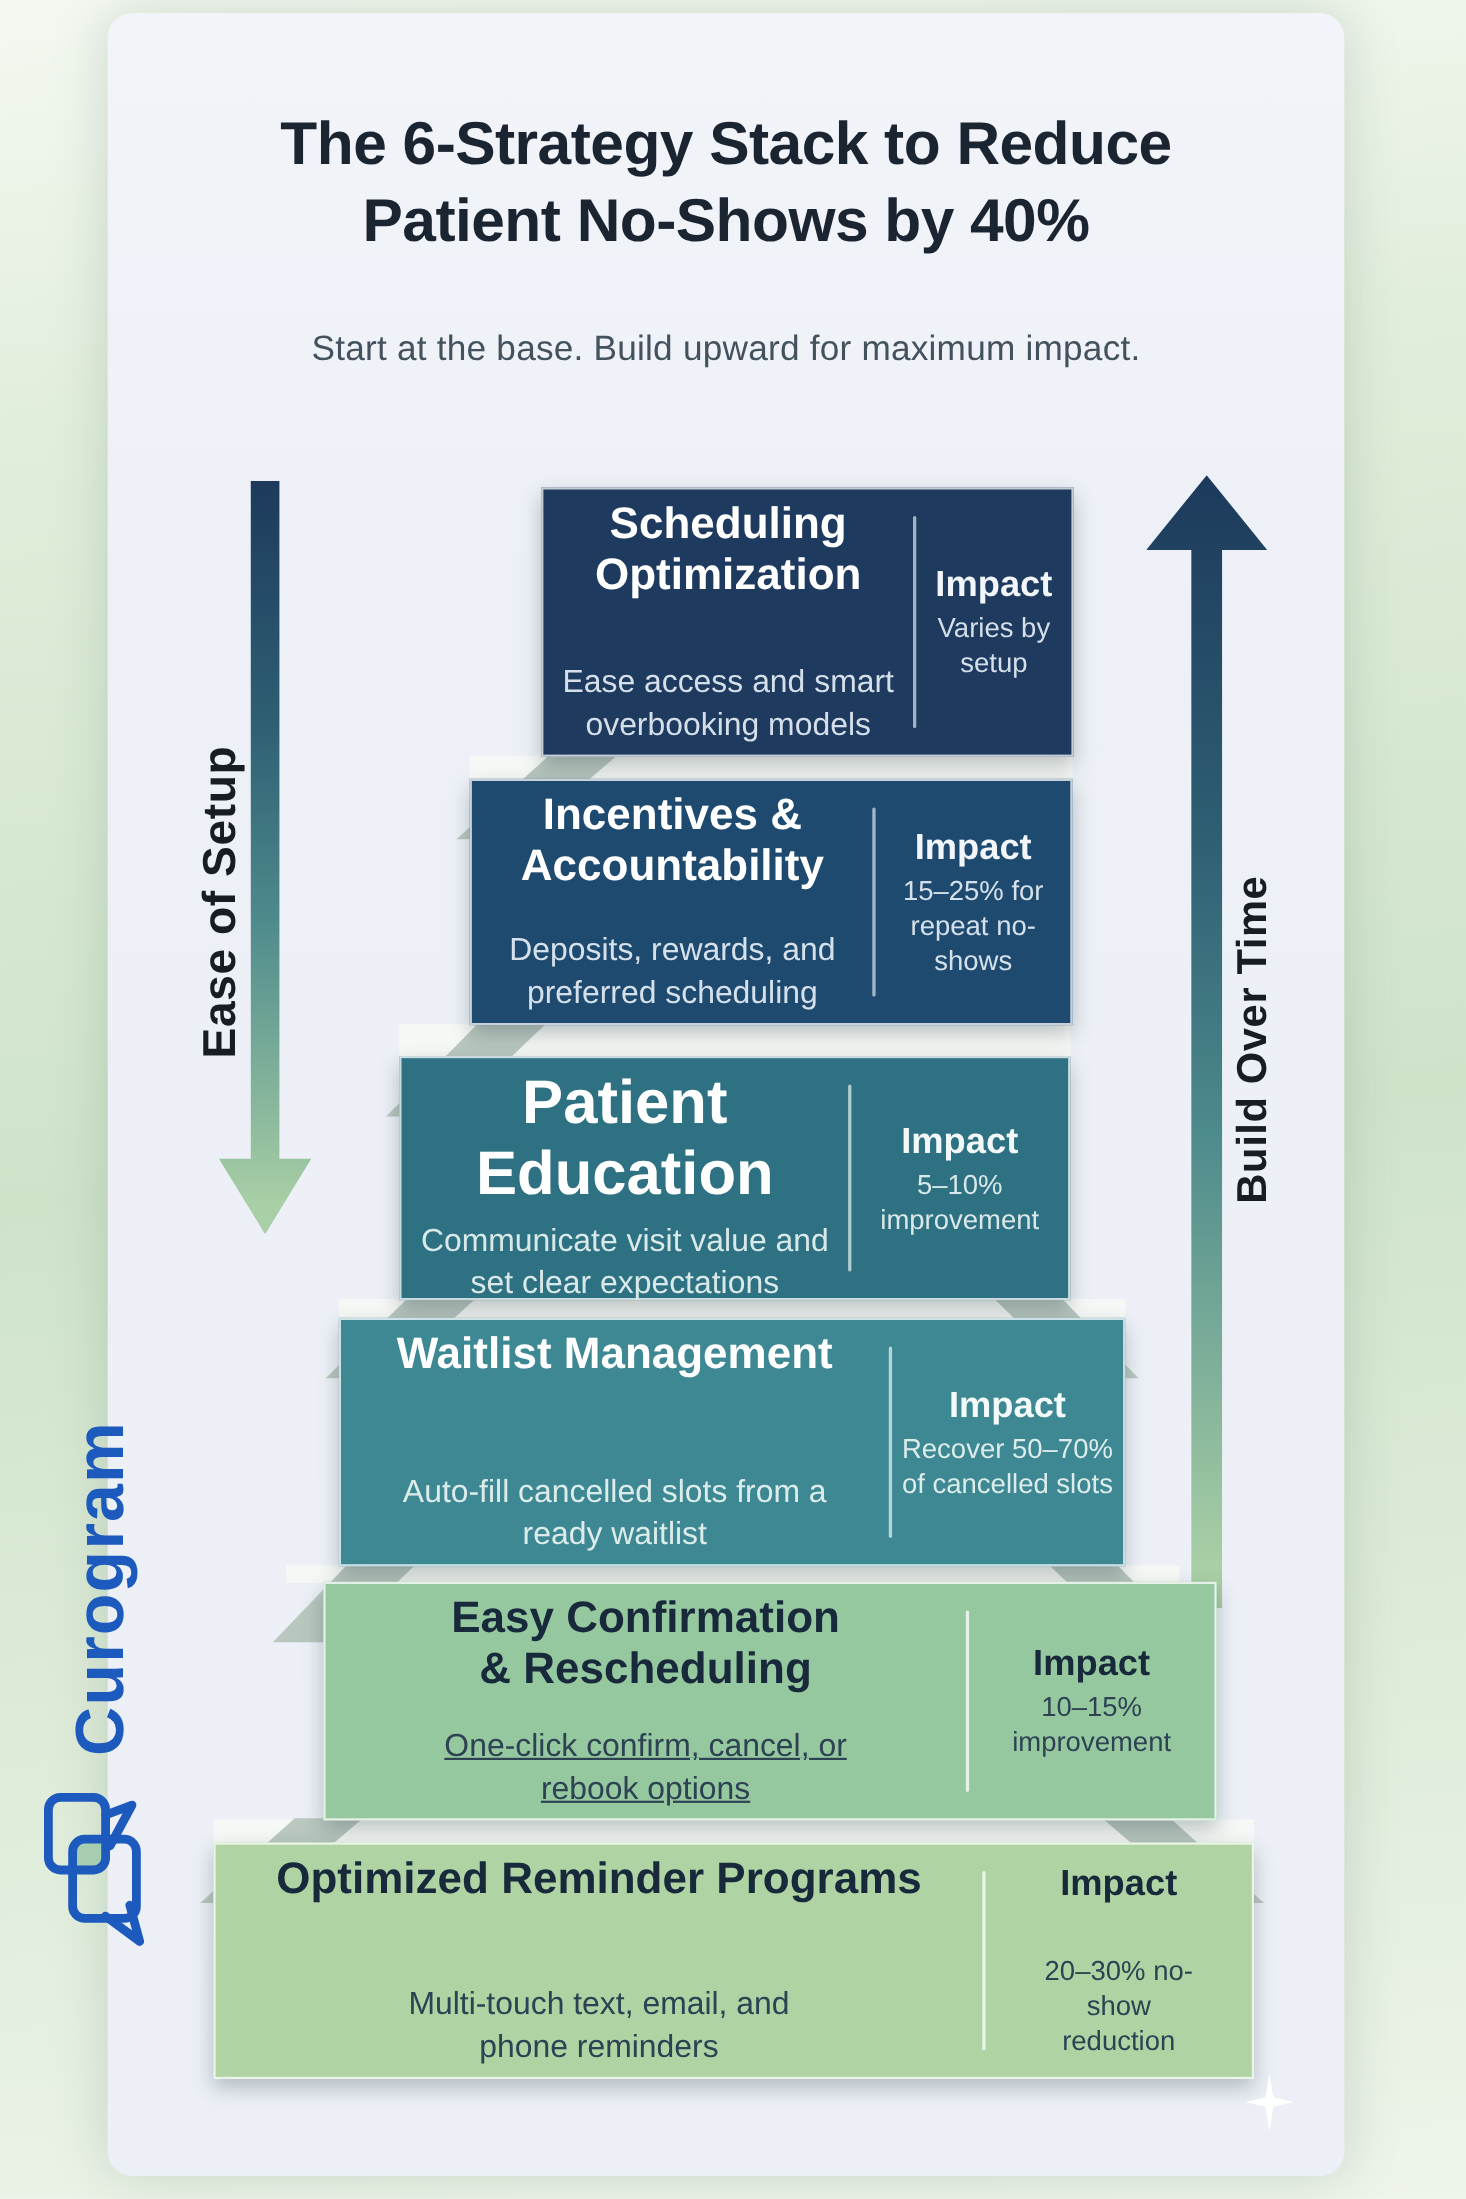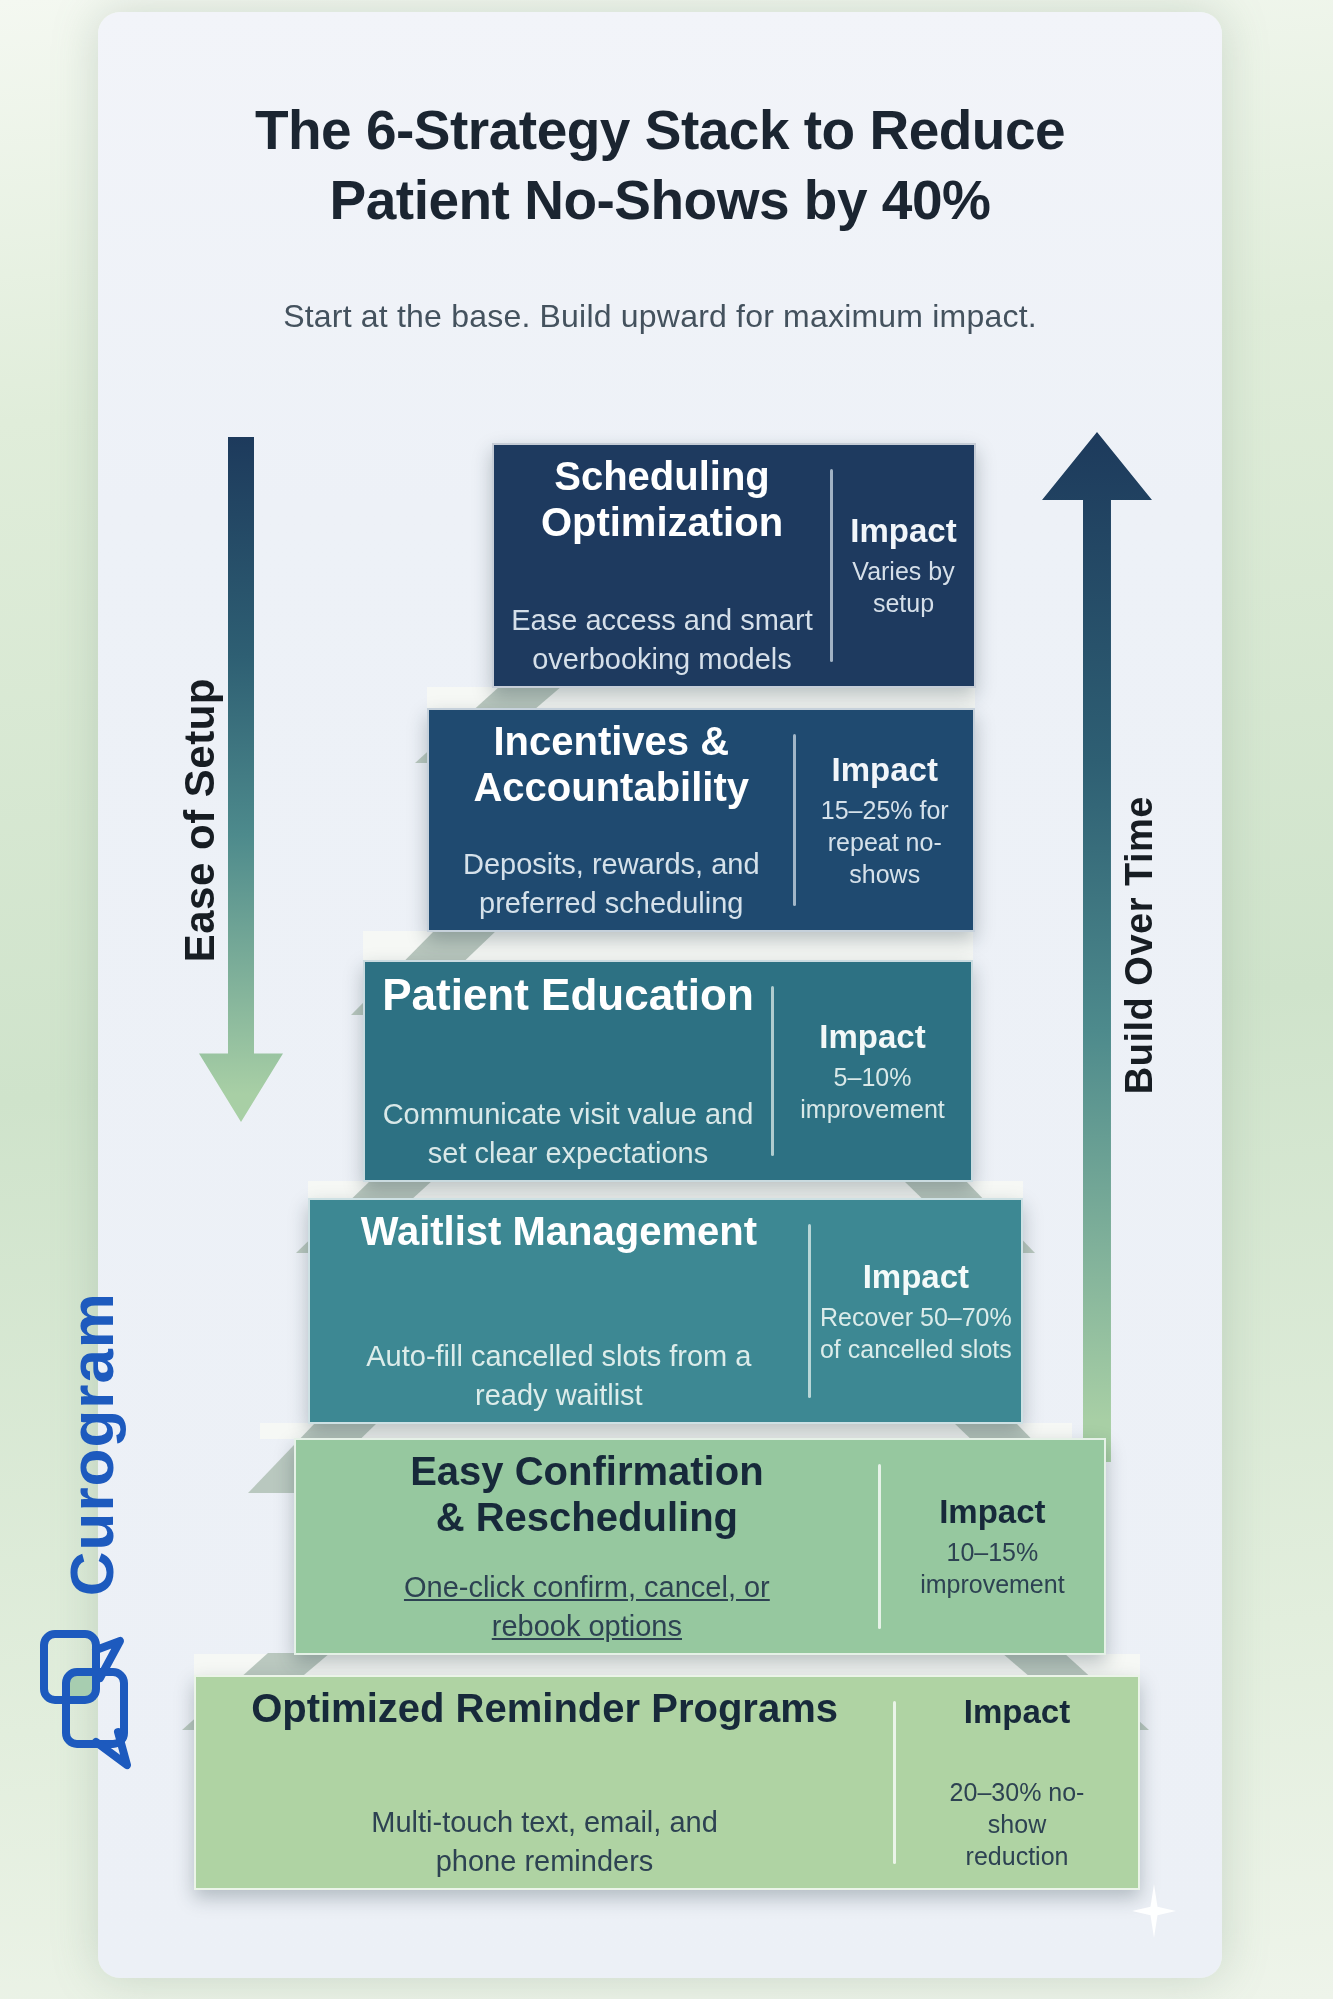--- a/index.html
+++ b/index.html
@@ -34,21 +34,21 @@
   .divider{width:3px;margin:24px 0;border-radius:2px;}
   .impact{flex:1;display:flex;flex-direction:column;justify-content:center;align-items:center;text-align:center;padding:6px;}
   .impact-label{font-weight:700;font-size:33px;margin-bottom:5px;}
   .impact-text{font-size:25px;line-height:1.28;}
   .lv1{left:492px;top:443px;width:484px;height:245px;} .lv1 .lv-main{width:70%;}
   .lv2{left:427px;top:708px;width:548px;height:224px;} .lv2 .lv-main{width:67%;}
   .lv3{left:363px;top:960px;width:610px;height:222px;} .lv3 .lv-main{width:67%;}
   .lv4{left:308px;top:1198px;width:715px;height:226px;} .lv4 .lv-main{width:70%;}
   .lv5{left:260px;top:1438px;width:812px;height:217px;} .lv5 .lv-main{width:72%;}
   .lv6{left:194px;top:1675px;width:946px;height:215px;} .lv6 .lv-main{width:74%;}
-  .lv3 .lv-title{font-size:44px;}
+  .lv3 .lv-title{font-size:56px;}
   .lv1 .impact-text{max-width:118px;}
   .lv4 .impact-text{max-width:196px;}
   .lv5 .impact-text{max-width:200px;}
   .lv6 .impact-text{max-width:152px;margin-top:40px;}
   .lv4 .lv-desc{max-width:430px;}
   .lv5 .lv-title{max-width:360px;}
   .lv5 .lv-desc{max-width:400px;text-decoration:underline;}
   .lv6 .lv-desc{max-width:430px;}
   
   .arrow-left{

